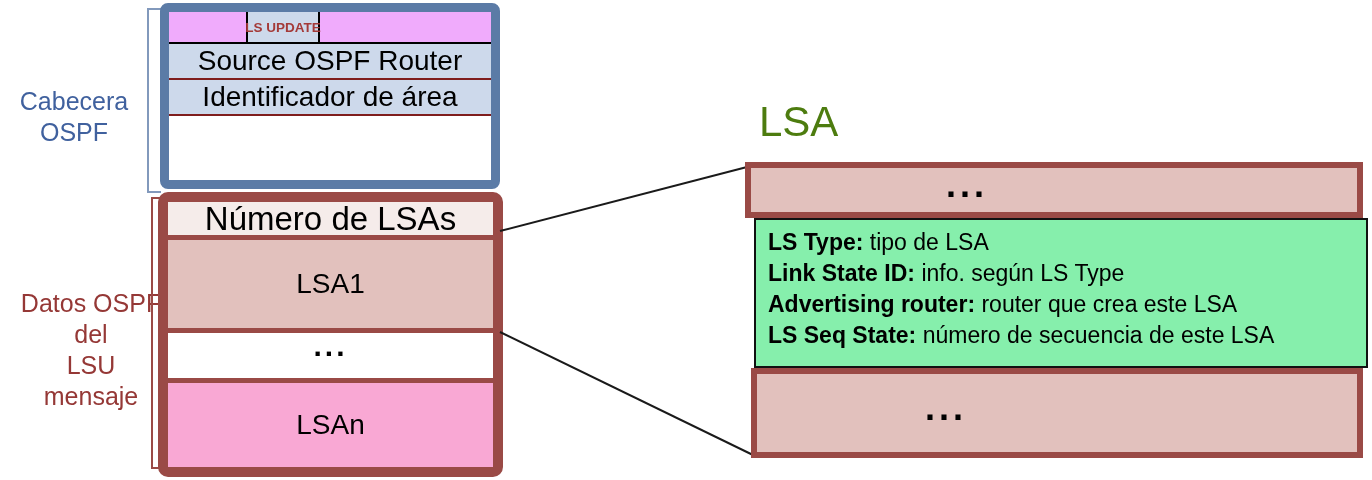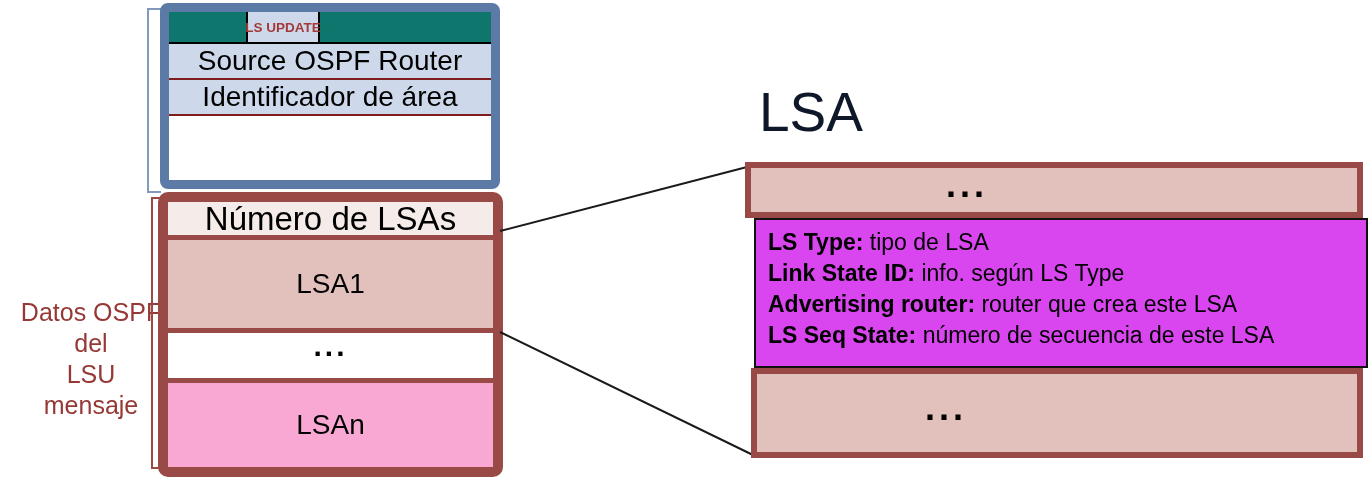--- a/index.html
+++ b/index.html
@@ -7,32 +7,32 @@
     position:relative;
     width:1372px;height:480px;
     background:#fff;
     font-family:"Liberation Sans","DejaVu Sans",sans-serif;
     color:#000;
     overflow:hidden;
   }
   
   .side-label{position:absolute;text-align:center;font-size:25px;line-height:31px;font-weight:500;}
   .label-cabecera{left:4px;top:86px;width:140px;color:#40619e;}
-  .label-datos{left:0px;top:288px;width:182px;color:#953836;margin-top:9px;}
+  .label-datos{left:0px;top:288px;width:182px;color:#953836;}
   
   .bracket{position:absolute;border-style:solid;border-right:none;background:transparent;}
   .bracket-blue{left:147px;top:8px;width:12px;height:181px;border-width:2px;border-color:#8299bc;}
   .bracket-red{left:151px;top:197px;width:10px;height:268px;border-width:2px;border-color:#9a4a46;}
   
   .blue-box{
     position:absolute;left:160px;top:3px;width:340px;height:186px;
     box-sizing:border-box;border:9px solid #5b7ba6;border-radius:8px;
     background:#fff;
   }
-  .blue-box .row-top{position:relative;height:30px;border-bottom:2px solid #000;background:#0f766e;}
+  .blue-box .row-top{position:relative;height:30px;border-bottom:2px solid #000;background:#f0abfc;}
   .lsupdate-cell{
     position:absolute;left:77px;top:0;width:74px;height:100%;
     box-sizing:border-box;background:#cdd9eb;
     border-left:2px solid #000;border-right:2px solid #000;
     display:flex;align-items:center;justify-content:center;
     font-size:13.5px;font-weight:bold;color:#a43a38;white-space:nowrap;
   }
   .blue-row{
     height:36px;background:#cdd9eb;border-bottom:2px solid #7f1d1d;
     display:flex;align-items:center;justify-content:center;
@@ -51,43 +51,47 @@
   }
   .row-numlsas{height:33px;background:#f5ecea;font-size:33px;text-align:center;}
   .row-lsa1{height:88px;background:#e2c1bd;}
   .row-dots-left{height:45px;background:#ffffff;}
   .row-lsan{flex:1;background:#f9a8d4;}
   .dots{font-weight:bold;letter-spacing:3px;transform:translateY(-28%);}
   .row-dots-left .dots{font-size:30px;}
   
   .connector-svg{position:absolute;left:0;top:0;width:1372px;height:480px;pointer-events:none;}
   
-  .lsa-title{position:absolute;left:759px;top:82px;font-size:55px;line-height:1.1;color:#0f172a;}
+  .lsa-title{position:absolute;left:759px;top:99px;font-size:42px;line-height:1.1;color:#4d7c0f;}
   .pink-bar{
     position:absolute;box-sizing:border-box;
     border:6px solid #9a4a46;background:#e2c1bd;
   }
   .pink-bar-top{left:745px;top:162px;width:618px;height:56px;}
   .pink-bar-bottom{left:751px;top:368px;width:612px;height:90px;}
   .pink-bar .dots{position:absolute;top:50%;font-size:36px;letter-spacing:4px;transform:translateY(-62%);}
   .pink-bar-top .dots{left:195px;}
   .pink-bar-bottom .dots{left:168px;}
   .lsa-fields-box{
     position:absolute;left:754px;top:218px;width:614px;height:150px;
-    box-sizing:border-box;border:2px solid #111;background:#d946ef;
+    box-sizing:border-box;border:2px solid #111;background:#86efac;
     padding:7px 8px 0 12px;
   }
   .field-line{font-size:23px;line-height:31px;white-space:nowrap;}
   .field-label,.field-sep{font-weight:bold;}
 </style>
 </head>
 <body>
 
 <div class="canvas">
 
+  <div class="side-label label-cabecera">
+    <div>Cabecera</div>
+    <div>OSPF</div>
+  </div>
   <div class="side-label label-datos">
     <div>Datos OSPF</div>
     <div>del</div>
     <div>LSU</div>
     <div>mensaje</div>
   </div>
 
   <div class="bracket bracket-blue"></div>
   <div class="bracket bracket-red"></div>
 

